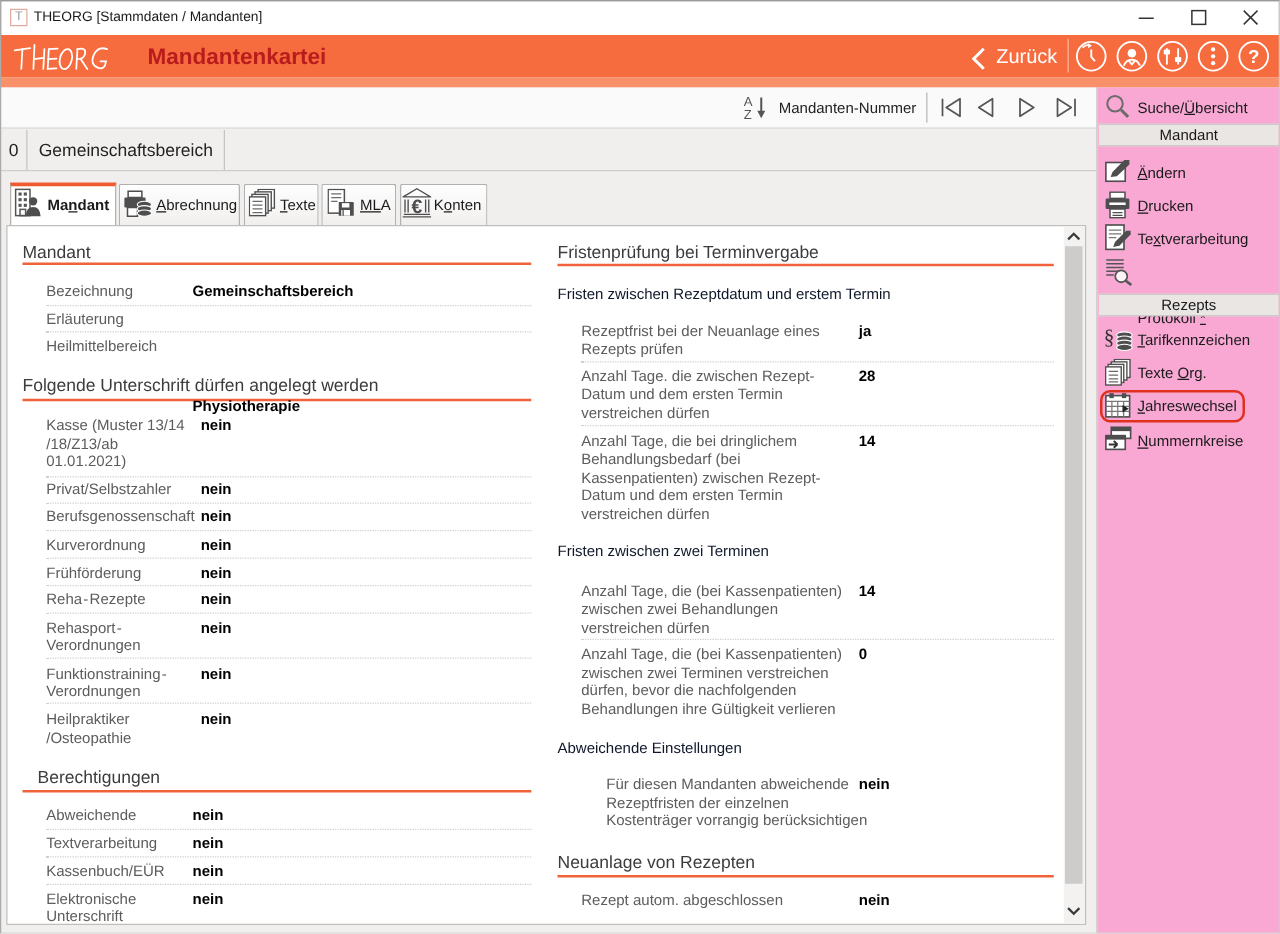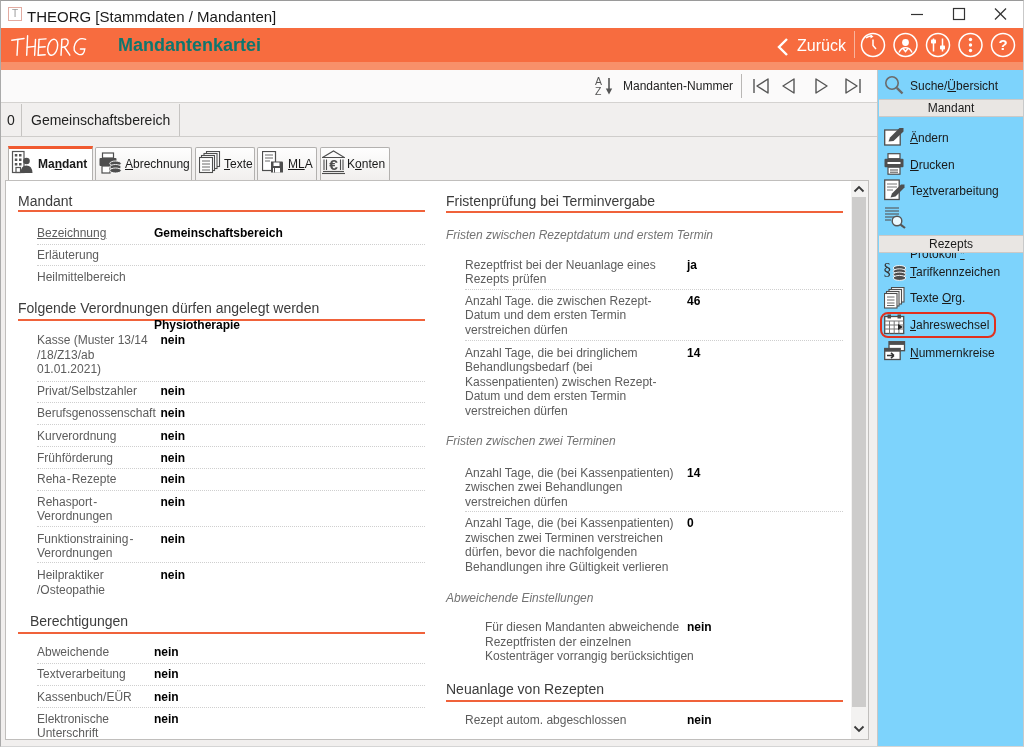--- a/index.html
+++ b/index.html
@@ -2,52 +2,52 @@
 <html><head>
 <meta charset="utf-8">
 <style>
   html,body{margin:0;padding:0;}
   body{width:1024px;height:747px;font-family:"Liberation Sans",sans-serif;position:relative;background:#f1efee;overflow:hidden;}
   .abs{position:absolute;} svg.abs{z-index:4;}
   u{text-decoration:underline;}
   
   #titlebar{left:0;top:0;width:1024px;height:28px;background:#fff;border-top:1px solid #9b9b9b;border-left:1px solid #9b9b9b;border-right:1px solid #bbb;box-sizing:border-box;}
   #tb-icon{left:8px;top:7px;width:14px;height:14px;border:1px solid #e2aba1;box-sizing:border-box;color:#9a9a9a;font-size:10px;line-height:12px;text-align:center;}
-  #tb-text{left:27px;top:8px;font-size:15px;color:#1a1a1a;}
+  #tb-text{left:27px;top:8px;font-size:11px;color:#1a1a1a;}
   
   #band{left:0;top:28px;width:1024px;height:34px;background:#f76c3f;}
   #strip{left:0;top:62px;width:1024px;height:8px;background:#f8906a;}
-  #apptitle{left:118px;top:35px;font-size:18px;font-weight:bold;color:#0f766e;}
+  #apptitle{left:118px;top:35px;font-size:18px;font-weight:bold;color:#b91c1c;}
   #zurueck{left:797px;top:37px;font-size:16px;color:#fff;}
   #bandsep{left:854px;top:31px;width:1px;height:27px;background:#f8b49c;}
   
   #toolbar{left:0;top:70px;width:877px;height:33px;background:#fbfafa;border-bottom:1px solid #d4d2d0;box-sizing:border-box;}
   #sorttext{left:623px;top:79px;font-size:12px;color:#222;}
   #toolsep{left:741px;top:74px;width:1px;height:24px;background:#b9b7b5;}
   
   #inforow{left:0;top:103px;width:877px;height:34px;background:#f1efee;border-bottom:1px solid #cfcdcb;box-sizing:border-box;}
   #num0{left:7px;top:112px;font-size:14px;color:#222;}
   #gname{left:31px;top:112px;font-size:14px;color:#222;}
   
   .tab{top:147px;height:33px;background:linear-gradient(#fefefe,#f1efee);border:1px solid #b3b1af;border-bottom:none;border-radius:2px 2px 0 0;box-sizing:border-box;}
   #tab-active{left:8px;top:146px;width:85px;height:34px;background:#fff;border:1px solid #b3b1af;border-bottom:none;border-top:3px solid #f05a30;box-sizing:border-box;z-index:3;}
   .tablabel{font-size:12px;color:#1a1a1a;position:absolute;z-index:5;}
   
   #page{left:5px;top:180px;width:864px;height:560px;background:#fff;border:1px solid #c0bebc;box-sizing:border-box;}
   .h1{position:absolute;font-size:14px;color:#3c3c3c;white-space:nowrap;}
   .rule{position:absolute;height:2px;background:#f0623a;}
-  .h2{position:absolute;font-size:12px;color:#737373;white-space:nowrap;font-style:italic;}
+  .h2{position:absolute;font-size:12px;color:#0f172a;white-space:nowrap;}
   .lbl{position:absolute;font-size:12px;color:#5c5c5c;line-height:14.5px;white-space:nowrap;}
   .val{position:absolute;font-size:12px;color:#000;font-weight:bold;}
   .rsep{position:absolute;height:1px;border-top:1px dotted #cfcfcf;}
   
   #sbar{left:851px;top:181px;width:17px;height:558px;background:#f3f2f1;}
   #sthumb{left:1px;top:16px;width:14px;height:510px;background:#cdcccb;}
   
-  #sidebar{left:878px;top:70px;width:146px;height:677px;background:#7dd3fc;}
+  #sidebar{left:878px;top:70px;width:146px;height:677px;background:#f9a8d4;}
   #sideline{left:877px;top:70px;width:1px;height:677px;background:#c9c7c5;}
   .shead{position:absolute;left:1px;width:144px;height:18px;background:#e9e6e3;border-top:1px solid #ccc9c6;border-bottom:1px solid #ccc9c6;box-sizing:border-box;text-align:center;font-size:12px;color:#1a1a1a;line-height:16px;}
   .sitem{position:absolute;left:32px;font-size:12px;color:#1a1a1a;white-space:nowrap;}
   #redbox{left:2px;top:241.5px;width:116px;height:26px;border:2px solid #e0301e;border-radius:8px;box-sizing:border-box;}
   
   #winborder{left:0;top:0;width:1024px;height:747px;border-top:1px solid #9a9a9a;border-left:1px solid #aaa;border-right:1px solid #c9c9c9;border-bottom:1px solid #d5d5d5;box-sizing:border-box;pointer-events:none;z-index:99;}
 </style>
 </head>
 <body>
 <div class="abs" id="titlebar"></div>
@@ -235,25 +235,25 @@
     <line x1="21" y1="9.5" x2="21" y2="20"></line>
     <line x1="1" y1="21.5" x2="22" y2="21.5"></line>
     <line x1="0" y1="23.5" x2="23" y2="23.5"></line>
   </g>
   <text x="11.5" y="20" text-anchor="middle" font-family="Liberation Sans" font-size="15.5" font-weight="bold" fill="#4e4e4e">€</text>
 </svg>
 
 <div class="abs" id="page"></div>
 <div class="h1" style="left:18px;top:193px;">Mandant</div>
 <div class="rule" style="left:18px;top:210px;width:407px;"></div>
-<div class="h1" style="left:18px;top:300px;">Folgende Verordnungen dürfen angelegt werden</div>
+<div class="h1" style="left:18px;top:300px;">Folgende Unterschrift dürfen angelegt werden</div>
 <div class="rule" style="left:18px;top:318.5px;width:407px;"></div>
 <div class="h1" style="left:30px;top:613px;">Berechtigungen</div>
 <div class="rule" style="left:18px;top:632px;width:407px;"></div>
-<div class="lbl" style="left:37px;top:226.0px;width:120px;text-decoration:underline;">Bezeichnung</div>
+<div class="lbl" style="left:37px;top:226.0px;width:120px;">Bezeichnung</div>
 <div class="val" style="left:154px;top:226.0px;">Gemeinschaftsbereich</div>
 <div class="rsep" style="left:37px;top:243.5px;width:388px;"></div>
 <div class="lbl" style="left:37px;top:248.0px;width:120px;">Erläuterung</div>
 <div class="rsep" style="left:37px;top:264.8px;width:388px;"></div>
 <div class="lbl" style="left:37px;top:270.0px;width:120px;">Heilmittelbereich</div>
 <div class="val" style="left:154px;top:270.0px;margin-top:48px;">Physiotherapie</div>
 <div class="lbl" style="left:37px;top:333.0px;width:120px;">Kasse (Muster 13/14<br>/18/Z13/ab<br>01.01.2021)</div>
 <div class="val" style="left:160.5px;top:333.0px;">nein</div>
 <div class="rsep" style="left:37px;top:380.8px;width:388px;"></div>
 <div class="lbl" style="left:37px;top:384.3px;width:120px;">Privat/Selbstzahler</div>
@@ -294,21 +294,21 @@
 <div class="rule" style="left:446px;top:211px;width:397px;"></div>
 <div class="h2" style="left:446px;top:227.5px;">Fristen zwischen Rezeptdatum und erstem Termin</div>
 <div class="h2" style="left:446px;top:433.5px;">Fristen zwischen zwei Terminen</div>
 <div class="h2" style="left:446px;top:590.5px;">Abweichende Einstellungen</div>
 <div class="h1" style="left:446px;top:680.5px;">Neuanlage von Rezepten</div>
 <div class="rule" style="left:446px;top:700px;width:397px;"></div>
 <div class="lbl" style="left:465px;top:257.8px;width:210px;">Rezeptfrist bei der Neuanlage eines<br>Rezepts prüfen</div>
 <div class="val" style="left:687px;top:257.8px;">ja</div>
 <div class="rsep" style="left:465px;top:289.0px;width:378px;"></div>
 <div class="lbl" style="left:465px;top:293.8px;width:210px;">Anzahl Tage. die zwischen Rezept-<br>Datum und dem ersten Termin<br>verstreichen dürfen</div>
-<div class="val" style="left:687px;top:293.8px;">46</div>
+<div class="val" style="left:687px;top:293.8px;">28</div>
 <div class="rsep" style="left:465px;top:340.4px;width:378px;"></div>
 <div class="lbl" style="left:465px;top:345.7px;width:210px;">Anzahl Tage, die bei dringlichem<br>Behandlungsbedarf (bei<br>Kassenpatienten) zwischen Rezept-<br>Datum und dem ersten Termin<br>verstreichen dürfen</div>
 <div class="val" style="left:687px;top:345.7px;">14</div>
 <div class="lbl" style="left:465px;top:465.7px;width:210px;">Anzahl Tage, die (bei Kassenpatienten)<br>zwischen zwei Behandlungen<br>verstreichen dürfen</div>
 <div class="val" style="left:687px;top:465.7px;">14</div>
 <div class="rsep" style="left:465px;top:511.4px;width:378px;"></div>
 <div class="lbl" style="left:465px;top:516.2px;width:210px;">Anzahl Tage, die (bei Kassenpatienten)<br>zwischen zwei Terminen verstreichen<br>dürfen, bevor die nachfolgenden<br>Behandlungen ihre Gültigkeit verlieren</div>
 <div class="val" style="left:687px;top:516.2px;">0</div>
 <div class="lbl" style="left:465px;top:620.4px;width:210px;margin-left:20px;">Für diesen Mandanten abweichende<br>Rezeptfristen der einzelnen<br>Kostenträger vorrangig berücksichtigen</div>
 <div class="val" style="left:687px;top:620.4px;">nein</div>

